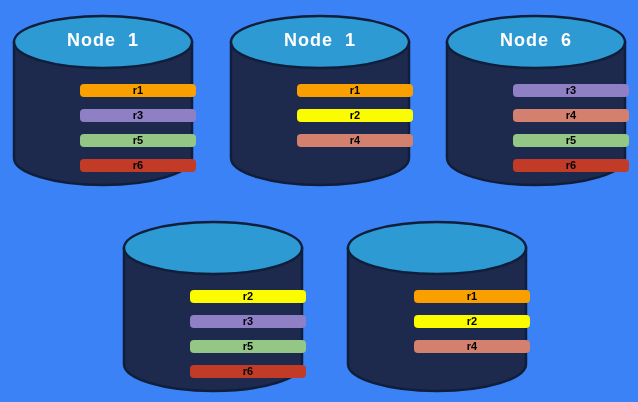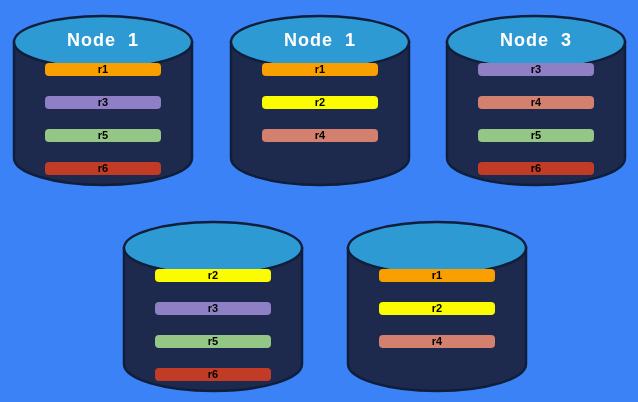--- a/index.html
+++ b/index.html
@@ -51,27 +51,27 @@
     right: 0;
     text-align: center;
     color: var(--cyl-title, #ffffff);
     font-size: 18px;
     font-weight: bold;
     letter-spacing: 1px;
     white-space: pre;
   }
   .bars {
     position: absolute;
-    top: 55px;
+    top: 76px;
     left: 0;
     right: 0;
     display: flex;
     flex-direction: column;
-    align-items: center;
-    gap: 20px;
+    align-items: flex-end;
+    gap: 12px;
   }
   .bar {
     width: 116px;
     height: 13px;
     border-radius: 4px;
     display: flex;
     align-items: center;
     justify-content: center;
     color: #000000;
     font-size: 11px;
@@ -106,21 +106,21 @@
         <div class="bar" style="background: rgb(249, 160, 0);">r1</div>
         <div class="bar" style="background: rgb(252, 252, 0);">r2</div>
         <div class="bar" style="background: rgb(211, 128, 111);">r4</div>
       </div>
   </div>
     <div class="node n2">
     <svg viewBox="0 0 186 182" aria-hidden="true">
       <path class="cyl-body" d="M4,34 L4,150 A89,27 0 0 0 182,150 L182,34 Z"></path>
       <ellipse class="cyl-top" cx="93" cy="34" rx="89" ry="26"></ellipse>
     </svg>
-    <div class="node-title">Node  3</div>
+    <div class="node-title">Node  6</div>
     <div class="bars">
         <div class="bar" style="background: rgb(143, 127, 197);">r3</div>
         <div class="bar" style="background: rgb(211, 128, 111);">r4</div>
         <div class="bar" style="background: rgb(148, 199, 133);">r5</div>
         <div class="bar" style="background: rgb(194, 59, 39);">r6</div>
       </div>
   </div>
     <div class="node n3">
     <svg viewBox="0 0 186 182" aria-hidden="true">
       <path class="cyl-body" d="M4,34 L4,150 A89,27 0 0 0 182,150 L182,34 Z"></path>

